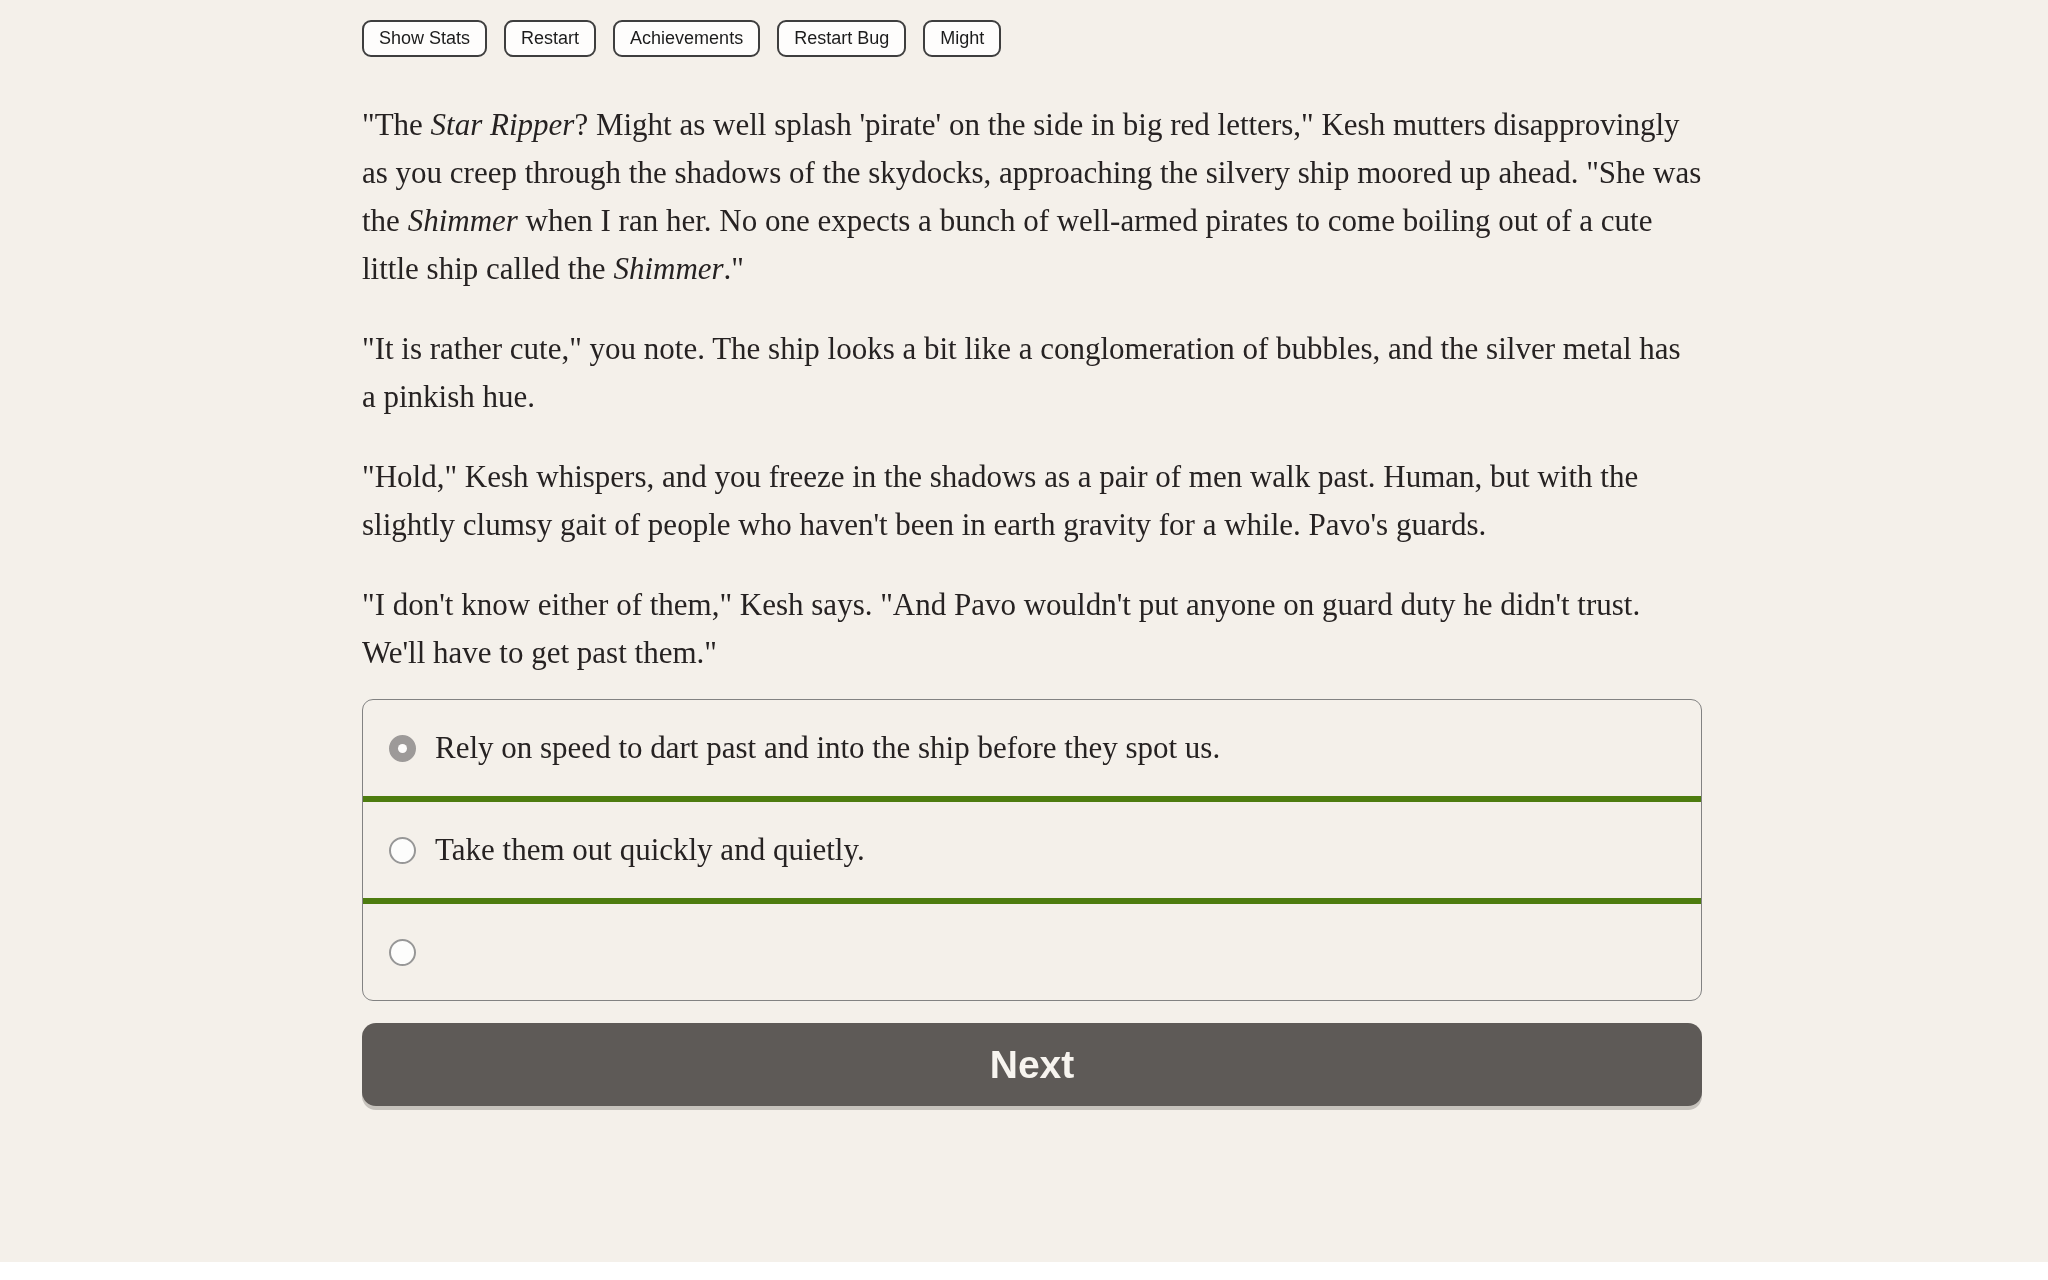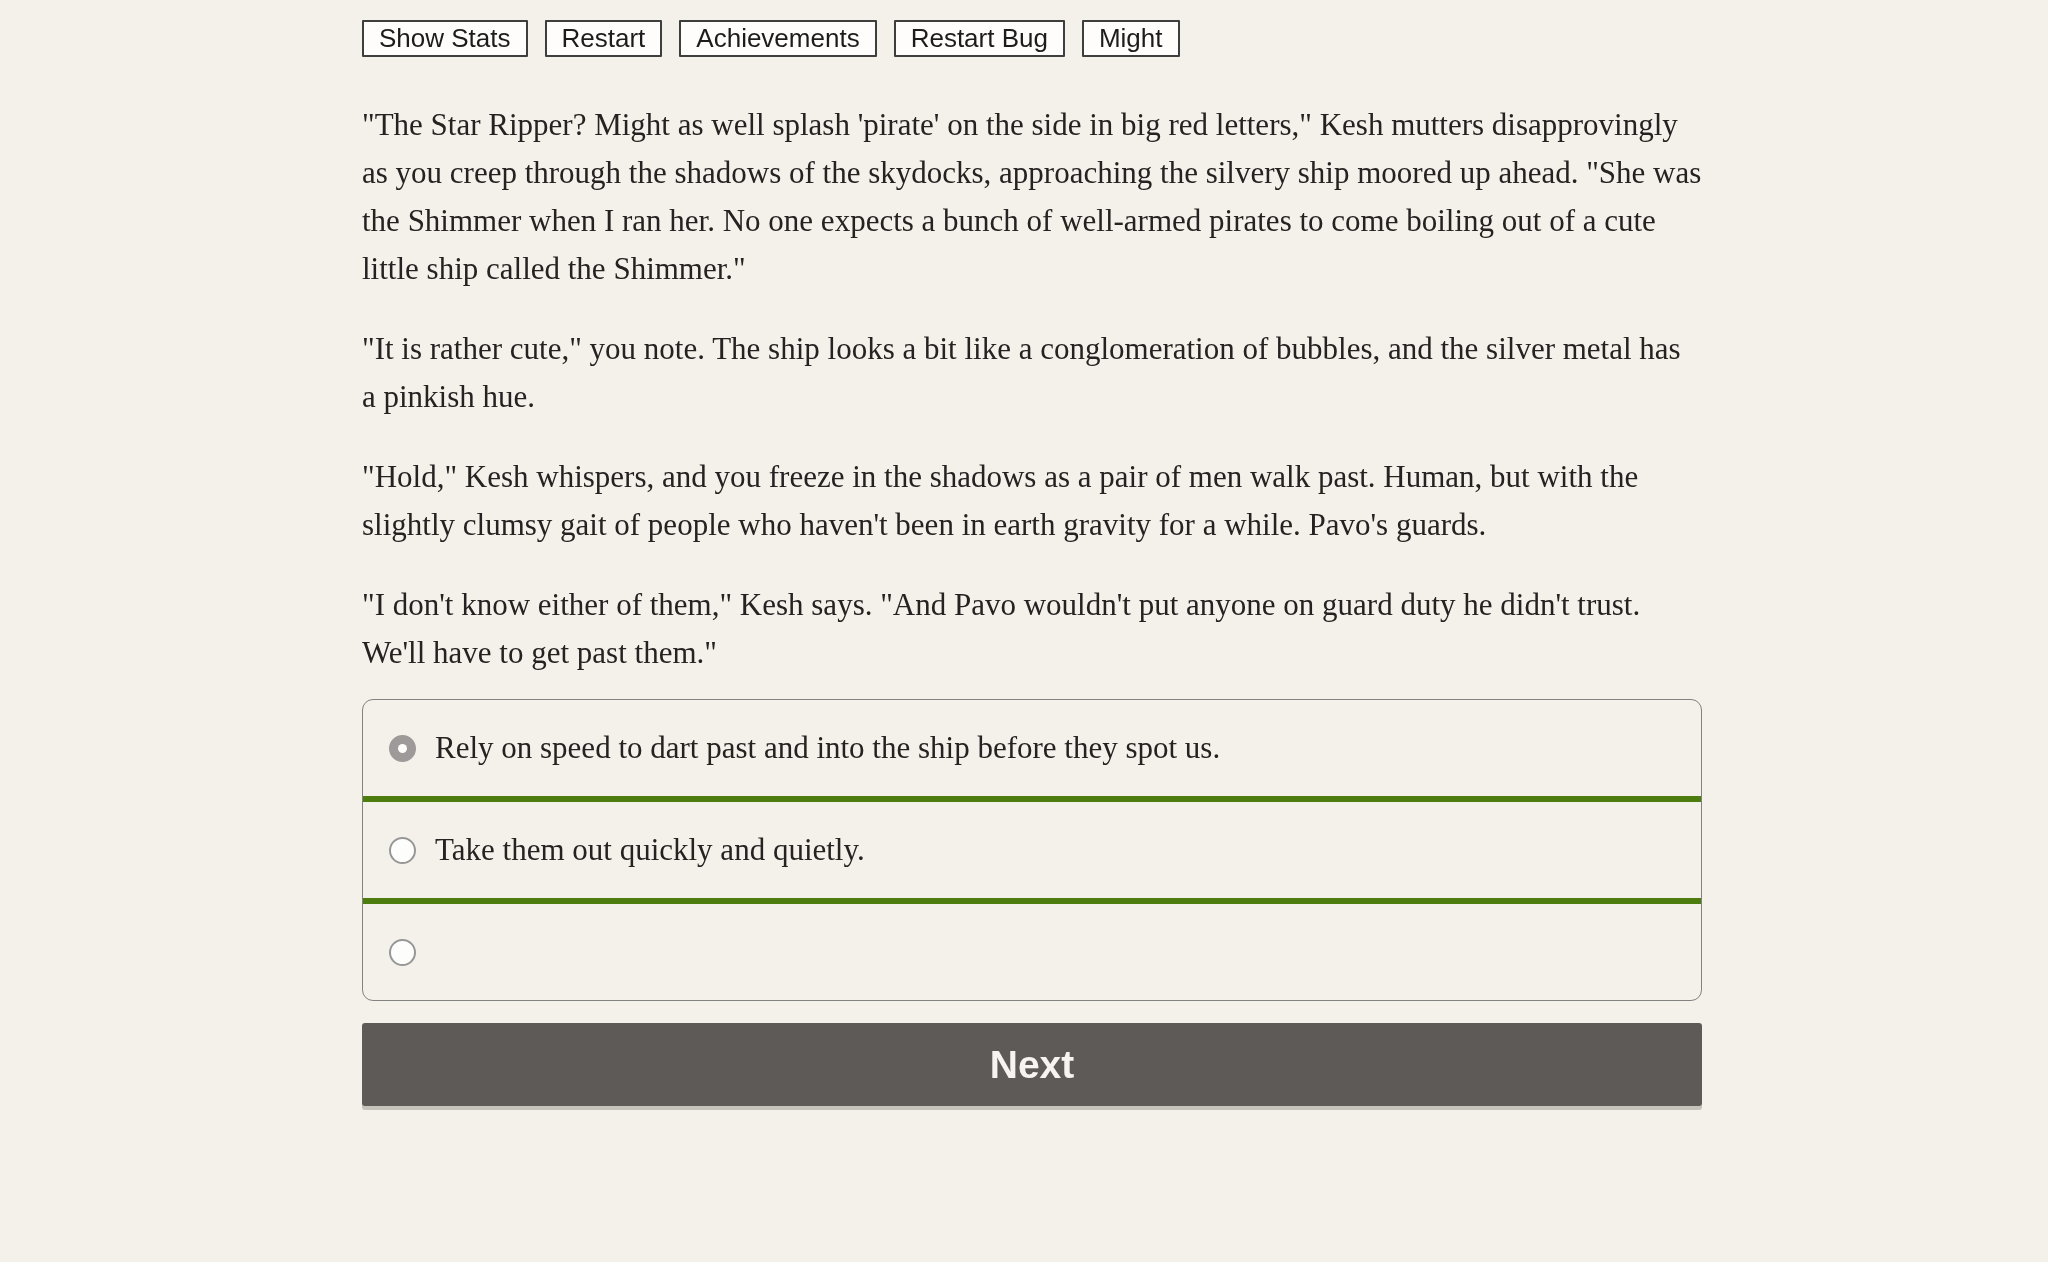--- a/index.html
+++ b/index.html
@@ -18,40 +18,40 @@
   }
 
   
   .toolbar {
     display: flex;
     gap: 17px;
     align-items: center;
   }
   .toolbar button {
     font-family: "Liberation Sans", sans-serif;
-    font-size: 26px;
+    font-size: 18px;
     color: #1c1c1c;
     background: #fefdfc;
     border: 2px solid #3e3e3e;
-    border-radius: 1px;
+    border-radius: 9px;
     height: 37px;
     padding: 0 15px;
     line-height: 33px;
     cursor: pointer;
   }
 
   
   .story { margin-top: 44px; }
   .story p {
     margin: 0 0 32px 0;
     font-size: 31px;
     line-height: 48px;
   }
   .story p:last-child { margin-bottom: 0; }
-  .story .it { }
+  .story .it { font-style: italic; }
 
   
   .choice-box {
     margin-top: 22px;
     border: 1px solid #828282;
     border-radius: 11px;
     overflow: hidden;
   }
   .choice-row {
     display: flex;
@@ -90,21 +90,21 @@
   }
 
   
   .next-btn {
     display: block;
     width: 100%;
     margin-top: 22px;
     height: 83px;
     background: #5e5a57;
     border: none;
-    border-radius: 3px;
+    border-radius: 14px;
     box-shadow: 0 4px 0 rgba(60, 56, 52, 0.25);
     color: #f7f4ef;
     font-family: "Liberation Sans", sans-serif;
     font-size: 39px;
     font-weight: bold;
     cursor: pointer;
   }
 
   .footer-strip {
     position: absolute;

